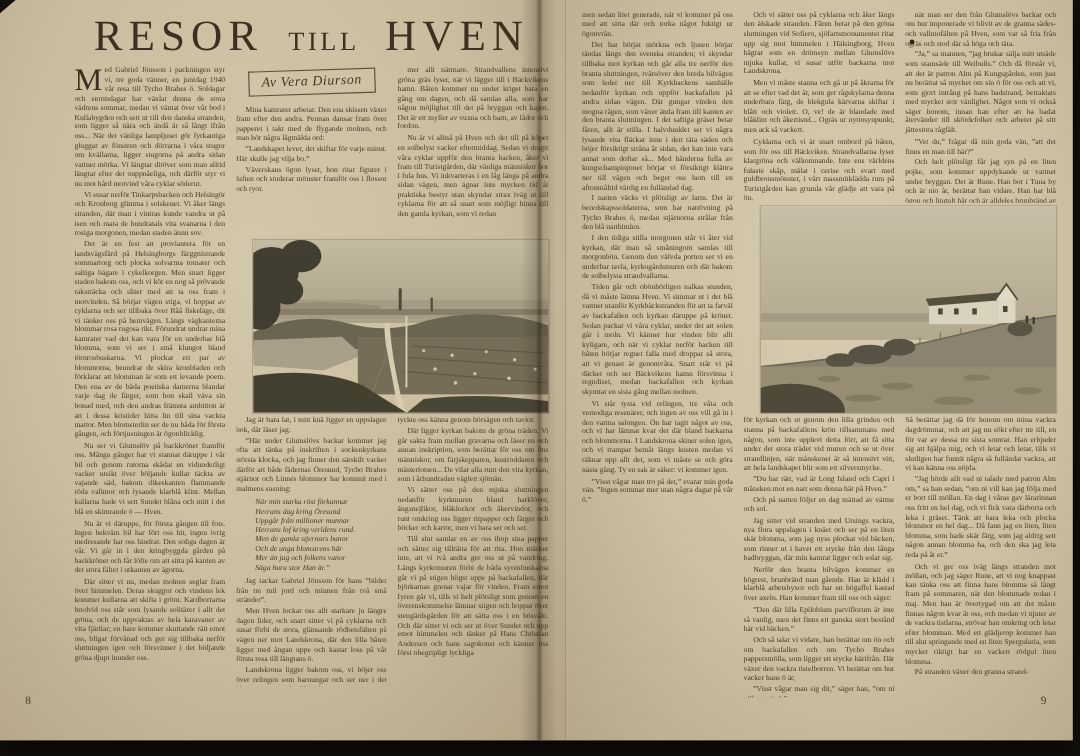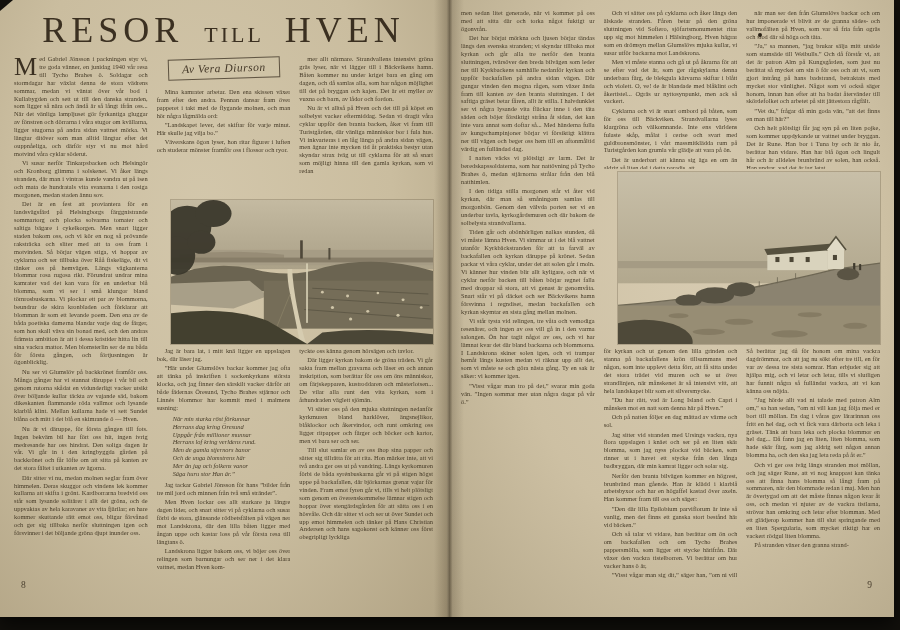--- a/index.html
+++ b/index.html
@@ -7,21 +7,21 @@
     width:900px; height:630px; overflow:hidden;
     background:#12100c;
     font-family:"Liberation Serif", serif;
   }
   .scan { position:relative; width:900px; height:630px; }
   .spread {
     position:absolute; left:0; top:0; width:894px; height:617px;
     display:flex; box-shadow:0 8px 18px rgba(0,0,0,.65);
   }
   .page { position:relative; width:447px; height:100%; overflow:hidden; color:#463b28; }
-  .page.left  { background:radial-gradient(ellipse at 45% 35%, #d3c7ab 0%, #cabd9f 55%, #b1a384 100%); }
+  .page.left  { background:radial-gradient(ellipse at 45% 35%, #d3c7ab 0%, #cabd9f 55%, #b1a384 100%);padding-left:48px; }
   .page.right { background:radial-gradient(ellipse at 55% 40%, #d7cbb1 0%, #cdc0a3 55%, #b5a88a 100%); }
   .gutter {
     position:absolute; left:434px; top:0; width:30px; height:617px; pointer-events:none;
     background:linear-gradient(90deg, rgba(60,48,30,0) 0%, rgba(60,48,30,.25) 42%, rgba(35,26,13,.5) 52%, rgba(60,48,30,.2) 62%, rgba(60,48,30,0) 100%);
   }
   .corner { position:absolute; left:0; top:0; width:0; height:0;
     border-left:13px solid #12100c; border-bottom:11px solid transparent; }
   .speck { position:absolute; right:132px; top:33px; width:4px; height:4px; border-radius:50%; background:#2d2518; }
 
   h1.title {

